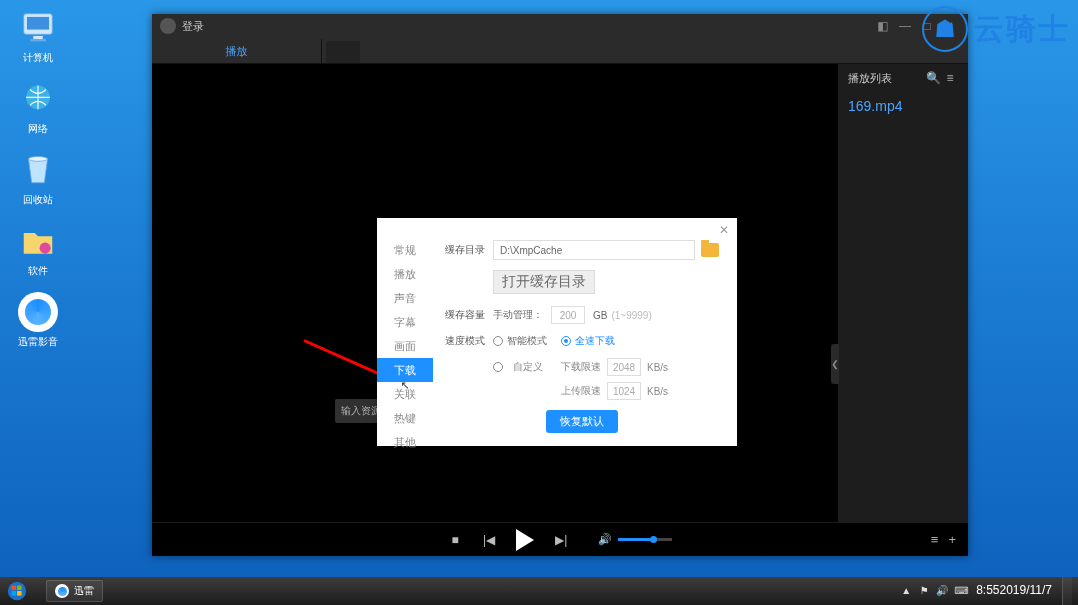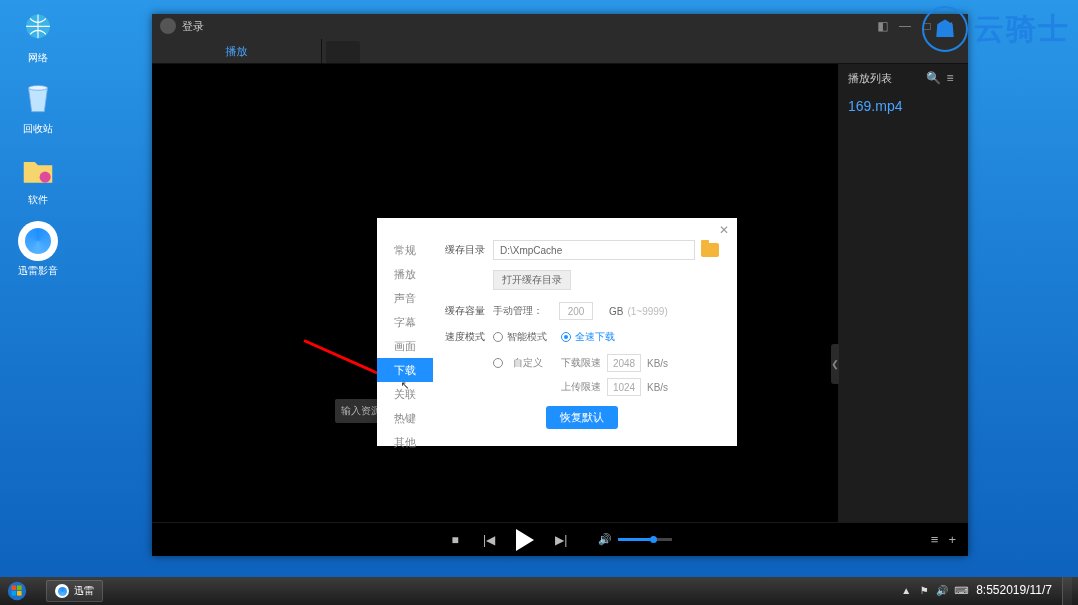--- a/index.html
+++ b/index.html
@@ -66,21 +66,21 @@
   .dlg-nav{width:56px;background:#fff;padding-top:20px;font-size:11px;color:#888;}
   .dlg-nav .nav-item{height:24px;display:flex;align-items:center;justify-content:center;position:relative;}
   .dlg-nav .nav-item.active{background:#1e90ff;color:#fff;}
   .dlg-nav .nav-cursor{position:absolute;left:50%;bottom:-10px;transform:translateX(-50%);font-size:11px;color:#333;}
   .dlg-body{flex:1;padding:22px 18px 10px 12px;font-size:10px;color:#666;}
   .row{display:flex;align-items:center;margin-bottom:10px;}
   .row .lab{width:48px;color:#555;}
   .path-input{flex:1;height:20px;border:1px solid #ddd;padding:0 6px;font-size:10px;color:#666;display:flex;align-items:center;margin-right:6px;}
   .folder-ico{width:18px;height:14px;background:#f3b53a;border-radius:2px;position:relative;}
   .folder-ico:before{content:"";position:absolute;left:0;top:-3px;width:8px;height:4px;background:#f3b53a;border-radius:1px;}
-  .grey-btn{display:inline-block;background:#eee;border:1px solid #ddd;color:#666;font-size:10px;padding:2px 8px;margin-left:48px;margin-bottom:12px;}
+  .grey-btn{display:inline-block;background:#eee;border:1px solid #ddd;color:#666;font-size:14px;padding:2px 8px;margin-left:48px;margin-bottom:12px;}
   .num-input{width:34px;height:18px;border:1px solid #ddd;color:#aaa;font-size:10px;text-align:center;display:inline-flex;align-items:center;justify-content:center;}
   .radio{width:10px;height:10px;border:1px solid #888;border-radius:50%;display:inline-block;margin-right:4px;vertical-align:middle;position:relative;}
   .radio.checked:after{content:"";position:absolute;inset:2px;border-radius:50%;background:#1e90ff;}
   .radio.checked{border-color:#1e90ff;}
   .sub{margin-left:48px;display:flex;align-items:center;gap:6px;margin-bottom:6px;font-size:10px;color:#888;}
   .primary-btn{display:block;margin:10px auto 0;background:#1e90ff;color:#fff;font-size:11px;padding:4px 14px;border-radius:3px;width:fit-content;}
 
   
   .taskbar{position:absolute;left:0;right:0;bottom:0;height:28px;background:linear-gradient(#3c3c3c,#1c1c1c);display:flex;align-items:center;color:#fff;font-size:10px;}
   .start{width:34px;height:28px;display:flex;align-items:center;justify-content:center;}
@@ -93,20 +93,31 @@
   .clock{display:flex;flex-direction:row;align-items:flex-end;line-height:1.1;font-size:12px;padding:0 4px;}
   .showdesk{width:10px;height:28px;border-left:1px solid #555;background:rgba(255,255,255,0.05);}
 </style>
 </head>
 <body>
 
 <div class="desk">
   <div class="desk-item">
     <div class="desk-ico">
       <svg viewBox="0 0 48 48">
+          <rect x="6" y="6" width="36" height="26" rx="3" fill="#cfe8ff" stroke="#6aa9e8"></rect>
+          <rect x="10" y="10" width="28" height="16" fill="#3d8fdf"></rect>
+          <rect x="18" y="34" width="12" height="4" fill="#cfe8ff"></rect>
+          <rect x="14" y="38" width="20" height="3" fill="#6aa9e8"></rect>
+        </svg>
+    </div>
+    <span>计算机</span>
+  </div>
+  <div class="desk-item">
+    <div class="desk-ico">
+      <svg viewBox="0 0 48 48">
           <circle cx="24" cy="22" r="15" fill="#3bb2e8"></circle>
           <path d="M9 22 h30 M24 7 v30 M14 12 q10 10 20 0 M14 32 q10 -10 20 0" stroke="#fff" stroke-width="1.4" fill="none"></path>
         </svg>
     </div>
     <span>网络</span>
   </div>
   <div class="desk-item">
     <div class="desk-ico">
       <svg viewBox="0 0 48 48">
           <path d="M12 10 h24 l-4 30 h-16 z" fill="#bfe4ff" stroke="#6aa9e8"></path>
@@ -187,21 +198,21 @@
             <div class="path-input">
                 <span>D:\XmpCache</span>
               </div>
             <div class="folder-ico"></div>
           </div>
           <div class="grey-btn">打开缓存目录</div>
 
           <div class="row">
             <span class="lab">缓存容量</span>
             <span>手动管理：</span>
-            <span class="num-input" style="margin:0 16px;">200</span>
+            <span class="num-input" style="margin:0 8px;">200</span>
             <span>GB</span>
             <span style="color:#bbb;margin-left:4px;">(1~9999)</span>
           </div>
 
           <div class="row">
             <span class="lab">速度模式</span>
             <span class="radio"></span>
             <span>智能模式</span>
             <span style="width:14px;"></span>
             <span class="radio checked"></span>

